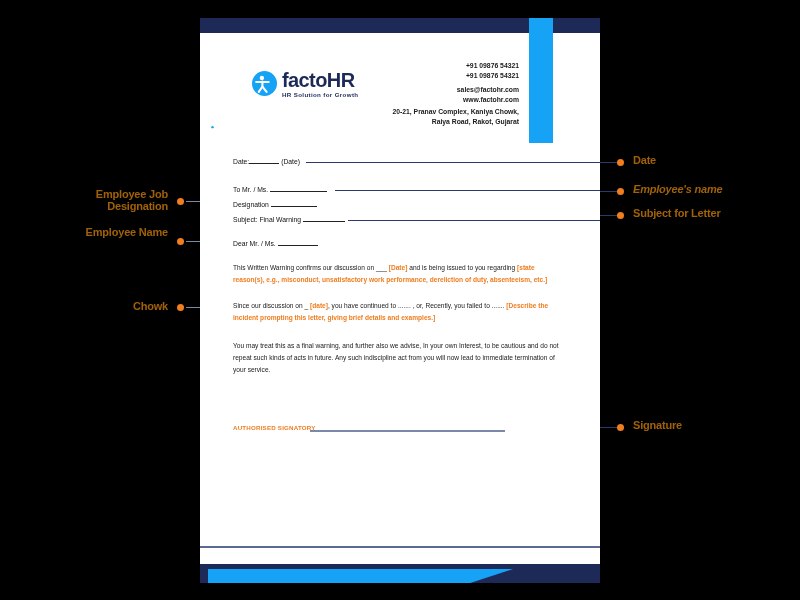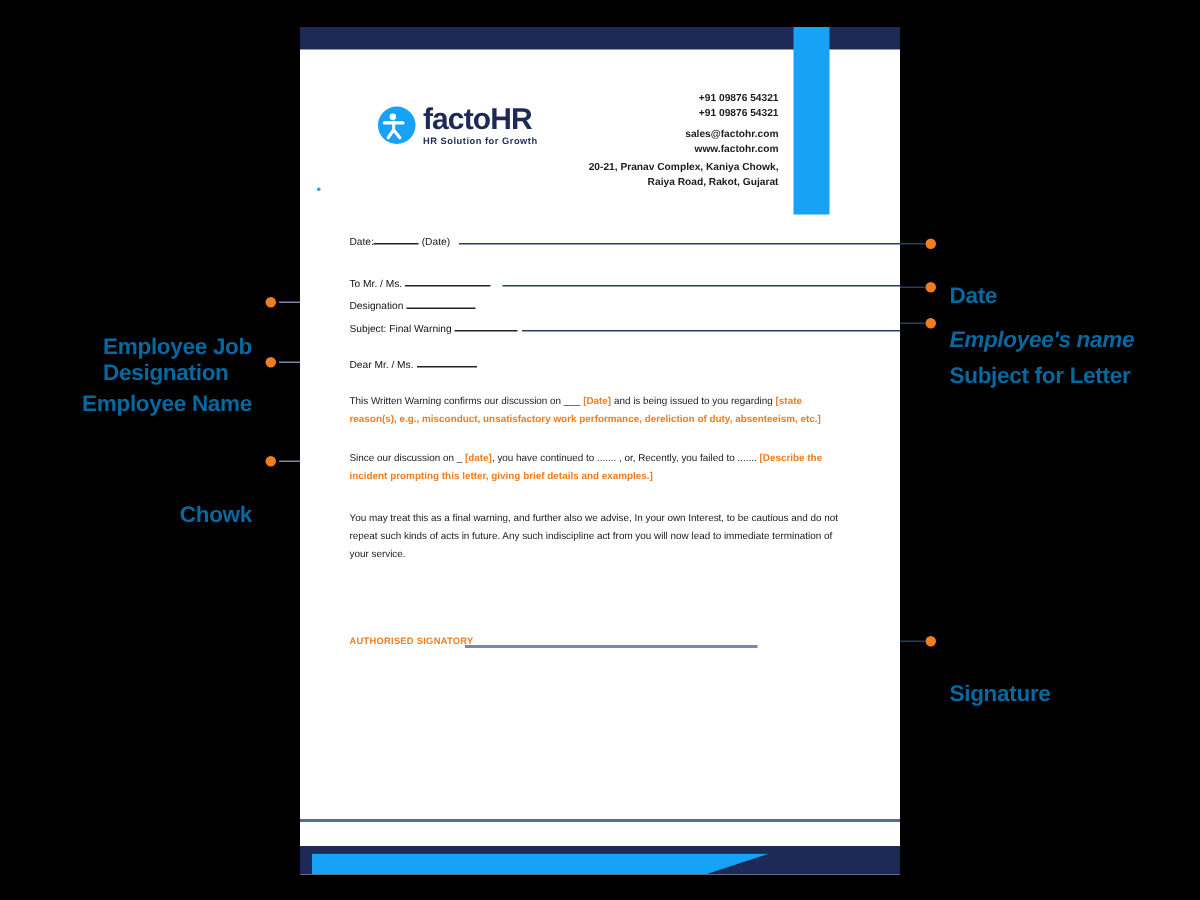--- a/index.html
+++ b/index.html
@@ -11,30 +11,29 @@
     width: 800px;
     height: 600px;
     position: relative;
     overflow: hidden;
     font-family: "Liberation Sans", sans-serif;
   }
 
   
   .annot-label {
     position: absolute;
-    color: #0369a1;
-    font-weight: bold;
-    font-size: 15px;
+    color: #a16207;
+    font-weight: bold;
+    font-size: 11px;
     letter-spacing: -0.2px;
     line-height: 1.12;
     white-space: nowrap;
-    margin-top: 36px;
   }
   .annot-label.right { text-align: left; }
-  .annot-label.left  { }
+  .annot-label.left  { text-align: right; }
 
   .annot-dot {
     position: absolute;
     width: 7px;
     height: 7px;
     border-radius: 50%;
     background: #f07d1e;
   }
   .annot-line {
     position: absolute;

